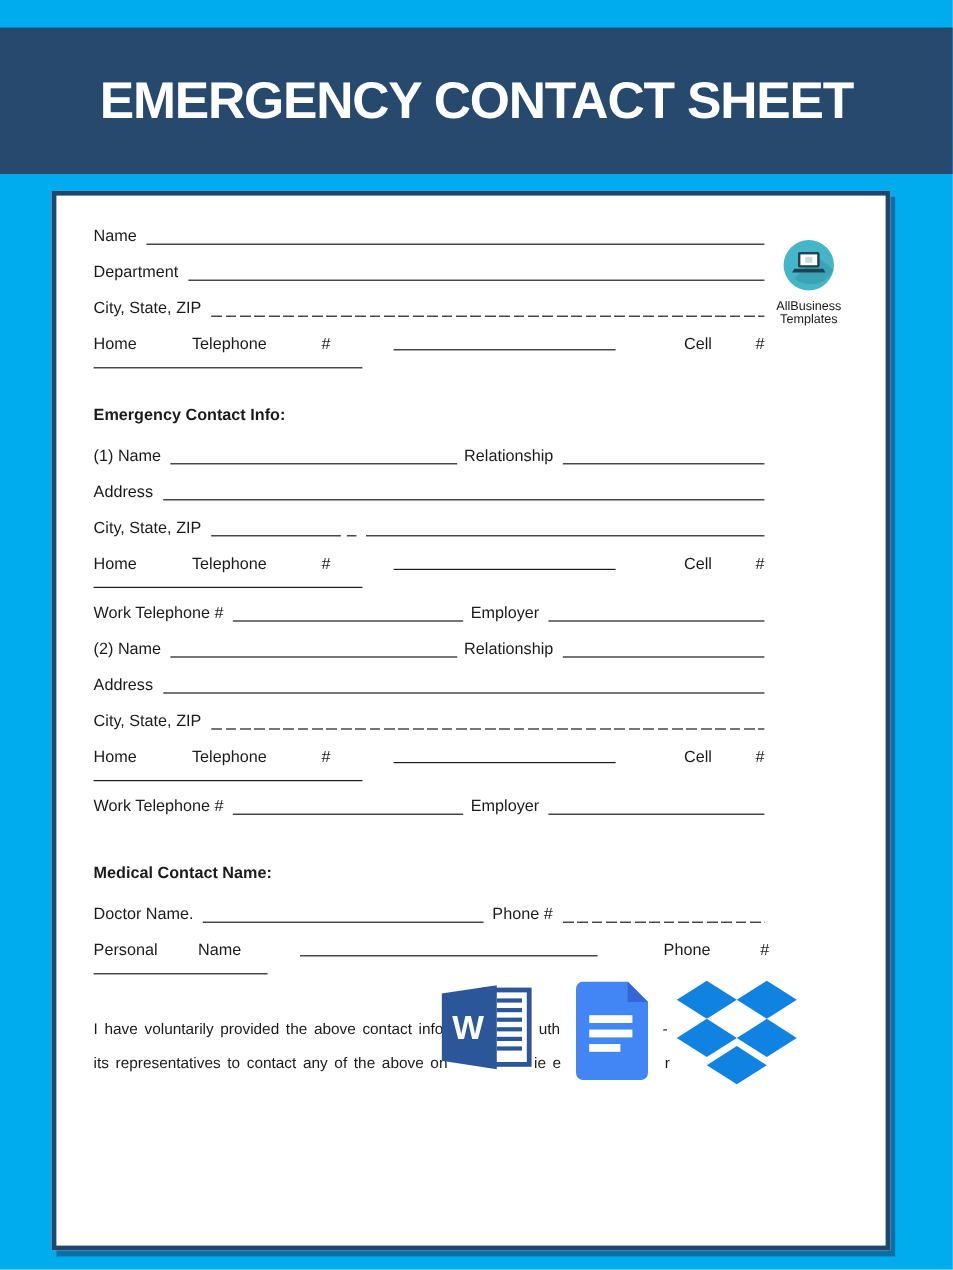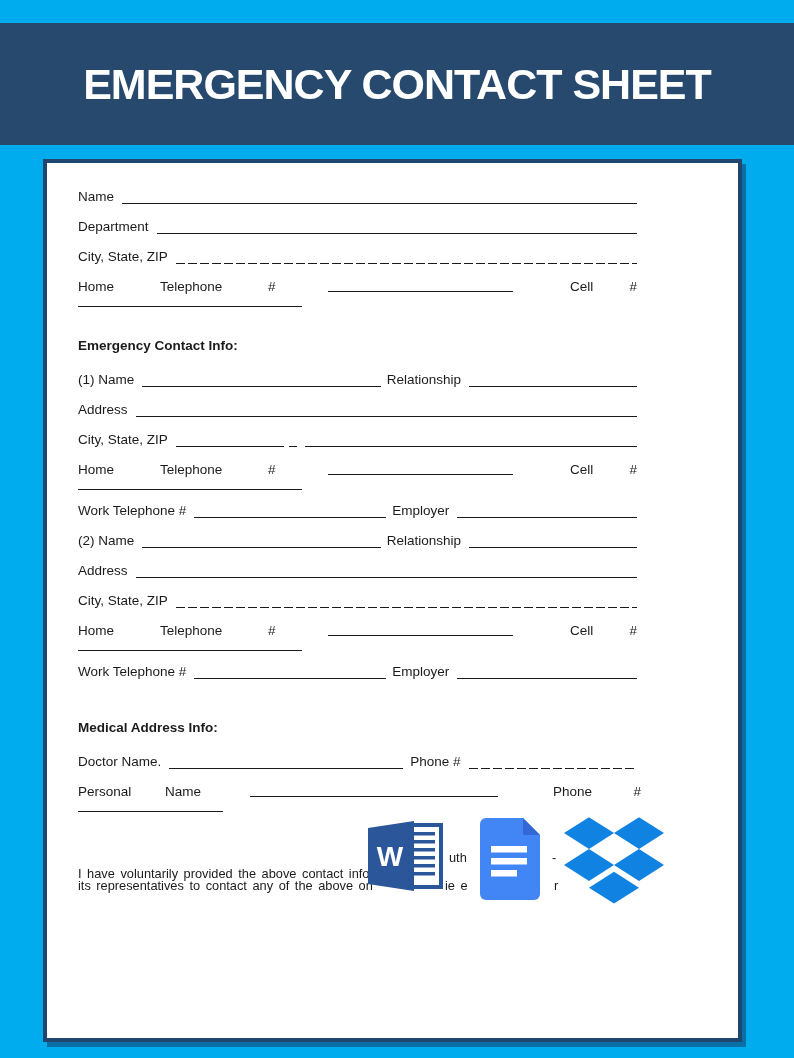--- a/index.html
+++ b/index.html
@@ -41,40 +41,56 @@
   
   .sprow { position:relative; height:19px; margin-top:11px; font-size:13.5px; }
   .sprow span { position:absolute; bottom:0; }
   .sprow .abs-line { position:absolute; bottom:2px; border-bottom:1.5px solid #1b1b1b; }
   
   .logo { position:absolute; top:36px; right:32px; width:64px; text-align:center; }
   .logo .caption { font-size:10.5px; line-height:11px; color:#1a1a1a; margin-top:2px; }
   
   .footer { position:relative; margin-top:4px; height:110px; font-size:12.8px; }
   .footer .frag { position:absolute; white-space:nowrap; word-spacing:2px; }
-  .f1a { left:0;   top:50px;text-align:right; }
+  .f1a { left:0;   top:34px;text-align:right; }
   .f1b { left:371px; top:34px; }
   .f1c { left:474px; top:34px; }
   .f2a { left:0;   top:62px; }
   .f2b { left:367px; top:62px; }
   .f2c { left:476px; top:62px; }
   .app-icon { position:absolute; }
   .icon-word    { left:290px; top:5px; }
   .icon-docs    { left:402px; top:2px; }
   .icon-dropbox { left:486px; top:0; }
 </style>
 </head>
 <body>
 
 <div class="header-band">
   <h1>EMERGENCY CONTACT SHEET</h1>
 </div>
 
 <div class="sheet">
 
+  <div class="logo">
+    <span>
+      <svg width="44" height="44" viewBox="0 0 44 44">
+        <circle cx="22" cy="22" r="21" fill="#45B6C8"></circle>
+        <path d="M10 33 A21 21 0 0 0 42.5 26 L28 14 Z" fill="rgba(20,80,95,0.18)"></path>
+        <rect x="13" y="11" width="18" height="13" rx="1.5" fill="#1C4455"></rect>
+        <rect x="15" y="13" width="14" height="9" fill="#ffffff"></rect>
+        <rect x="19" y="15" width="6" height="5" fill="#cfd8d9"></rect>
+        <path d="M10 25 L34 25 L36 28 L8 28 Z" fill="#1C4455"></path>
+      </svg>
+    </span>
+    <div class="caption">
+      <div>AllBusiness</div>
+      <div>Templates</div>
+    </div>
+  </div>
 
   <div class="row" style="margin-top:22px">
     <span class="lbl">Name</span>
     <div class="fill"></div>
   </div>
   <div class="row">
     <span class="lbl">Department</span>
     <div class="fill"></div>
   </div>
 
@@ -150,21 +166,21 @@
   </div>
   <div class="cont-line" style="width:224px"></div>
 
   <div class="row" style="margin-top:9px">
     <span class="lbl">Work Telephone #</span>
     <div class="seg" style="width:192px"></div>
     <span class="lbl" style="padding-left:6px">Employer</span>
     <div class="fill"></div>
   </div>
 
-  <div class="heading" style="margin-top:41px">Medical Address Info:</div>
+  <div class="heading" style="margin-top:41px">Medical Contact Name:</div>
   <div class="row" style="margin-top:13px">
     <span class="lbl">Doctor Name.</span>
     <div class="seg" style="width:234px"></div>
     <span class="lbl" style="padding-left:7px">Phone #</span>
     <div class="fill dashed"></div>
   </div>
   <div class="sprow">
     <span style="left:0">Personal</span>
     <span style="left:87px">Name</span>
     <div class="abs-line" style="left:172px; width:248px"></div>

